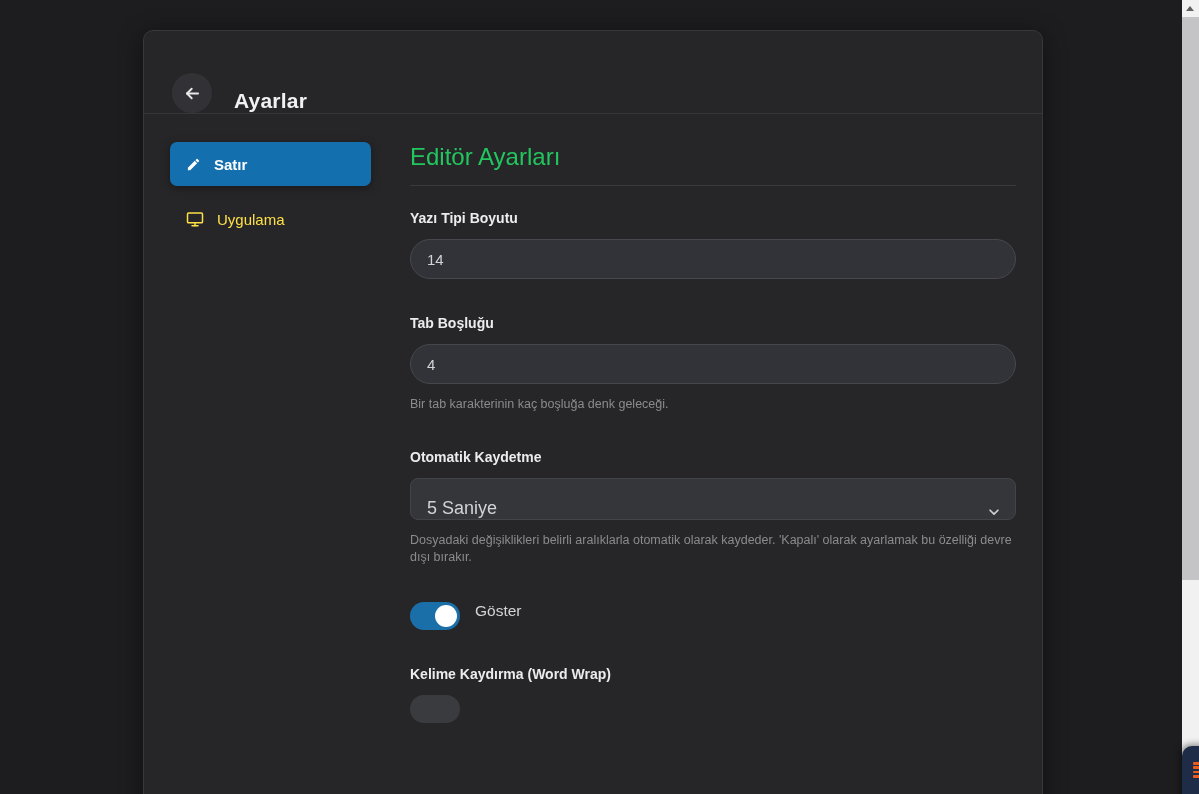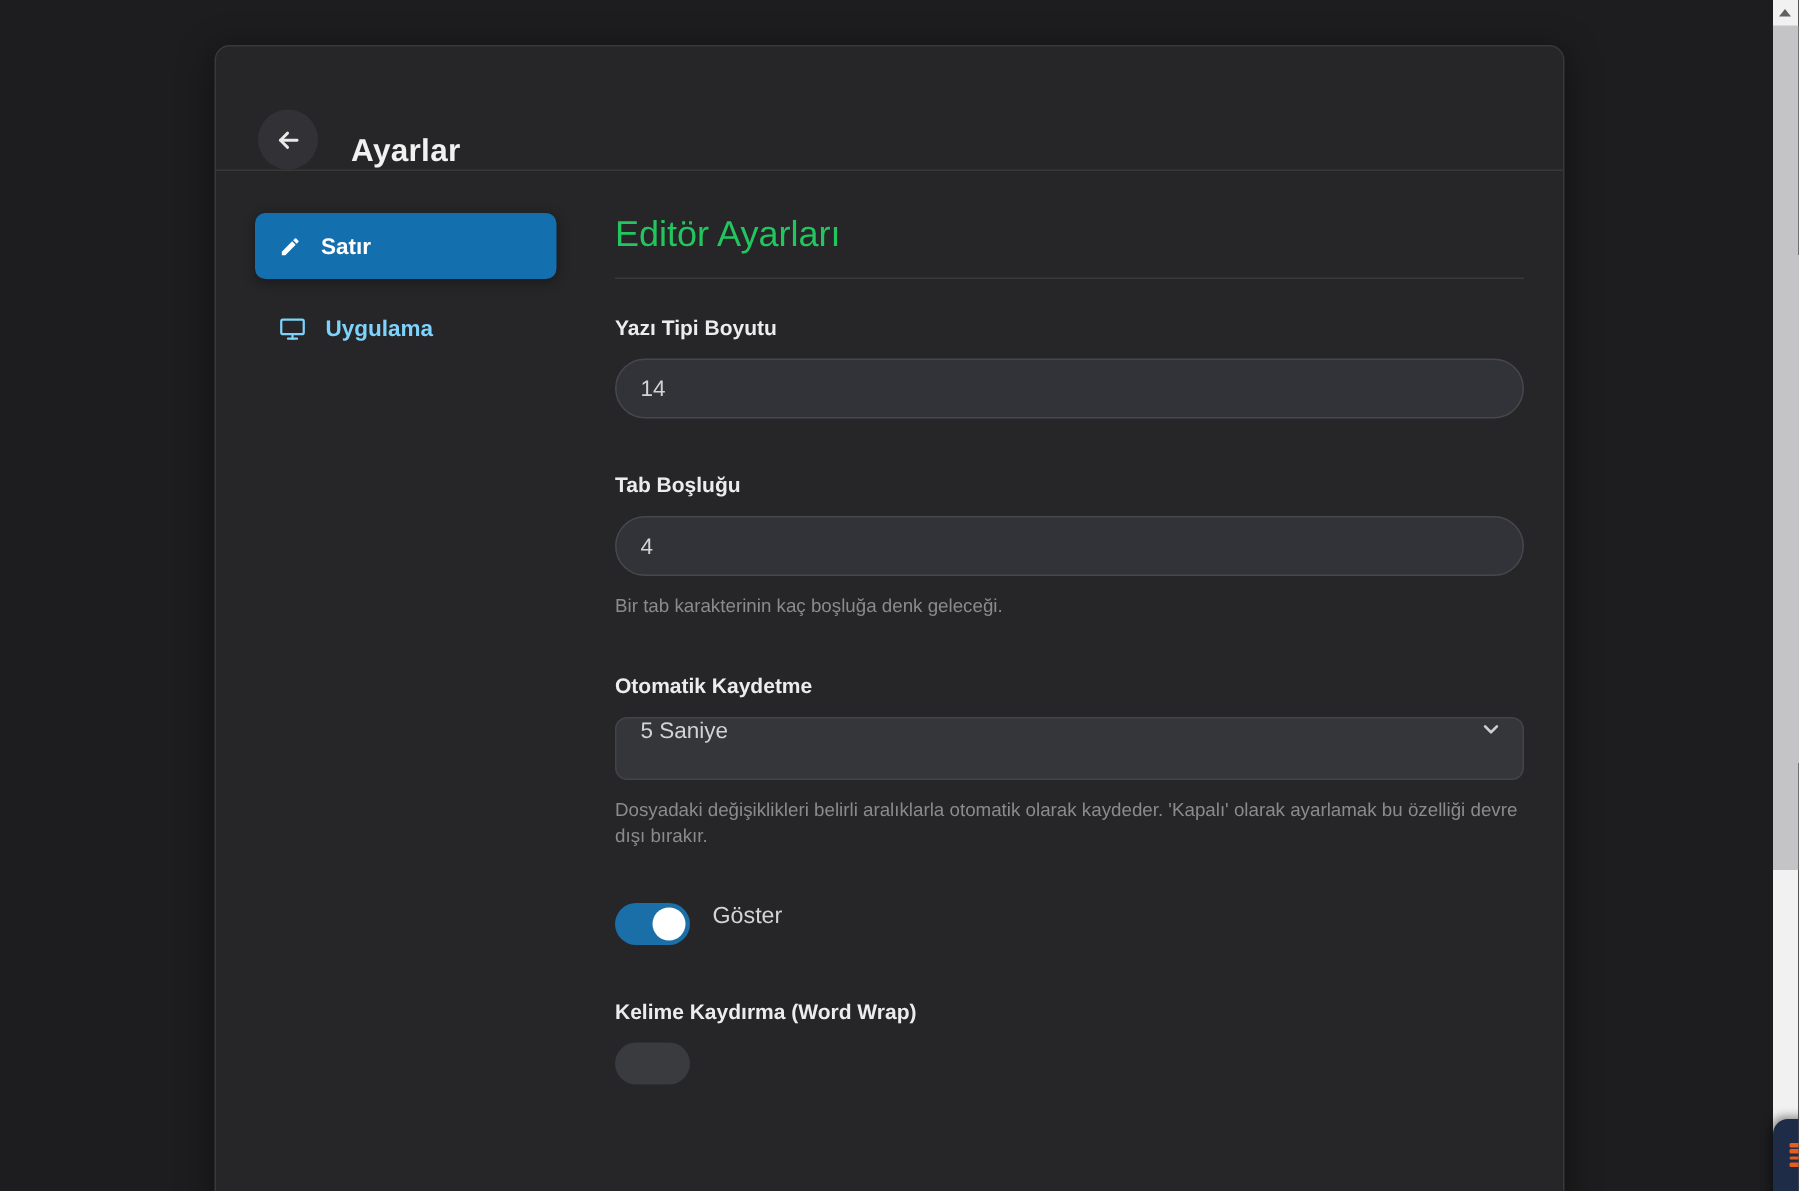--- a/index.html
+++ b/index.html
@@ -59,22 +59,22 @@
   .side-item.active {
     height: 44px;
     background: #146fae;
     color: #ffffff;
     font-weight: bold;
     box-shadow: 0 2px 8px rgba(0,0,0,0.35);
   }
   .side-item.inactive {
     height: 36px;
     margin-top: 15px;
-    color: #7dd3fc;
-    font-weight: 700;
+    color: #fde047;
+    font-weight: 400;
   }
   .side-item .icn { display: flex; align-items: center; }
 
   
   .content { margin-left: 39px; flex: 1; padding-bottom: 40px; }
   .section-heading {
     font-size: 24px;
     font-weight: 400;
     color: #22c55e;
     line-height: 30px;
@@ -108,24 +108,24 @@
     outline: none;
   }
   .select-box {
     margin-top: 13px;
     width: 100%;
     height: 42px;
     background: #35363a;
     border: 1px solid #434449;
     border-radius: 8px;
     color: #d2d3d5;
-    font-size: 15px;
+    font-size: 18px;
     padding: 0 14px 0 16px;
     display: flex;
-    align-items: flex-start;
+    align-items: flex-end;
     justify-content: space-between;
     cursor: pointer;
   }
   .help-text {
     margin-top: 12px;
     font-size: 12.5px;
     color: #8b8b8e;
     line-height: 17px;
     max-width: 604px;
   }

